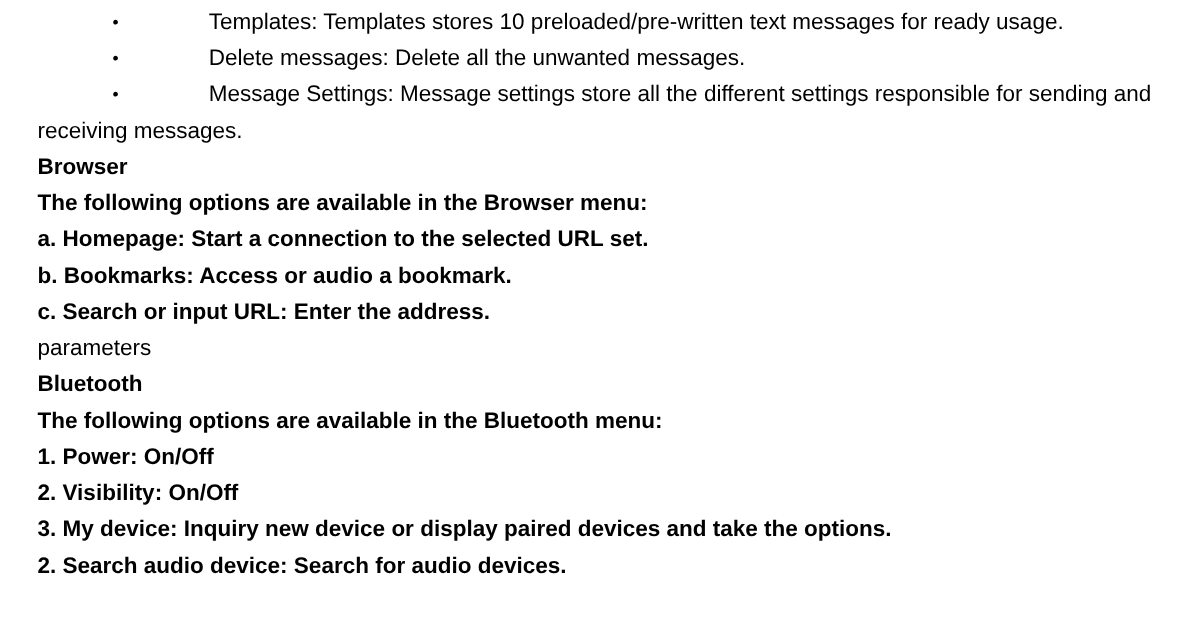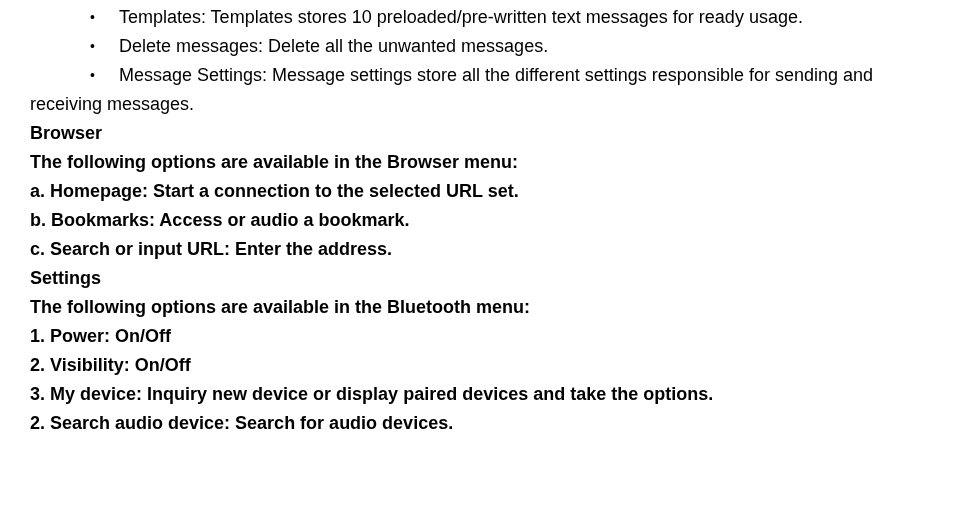--- a/index.html
+++ b/index.html
@@ -26,20 +26,21 @@
       align-items: flex-start;
       margin: 0 0 2px 60px;
     }
     .bullet-dot {
       margin-right: 24px;
       font-size: 14px;
       line-height: 26px;
     }
     .bullet-text {
       flex: 1;
+      margin-left: 48px;
     }
     .indent0 {
       margin-left: 0;
     }
     .indent1 {
       margin-left: 36px;
       font-weight: bold;
     }
     .heading {
       font-weight: bold;
@@ -70,21 +71,22 @@
   </div>
 
   <div class="line indent0">receiving messages.</div>
 
   <div class="line heading">Browser</div>
   <div class="line indent1">The following options are available in the Browser menu:</div>
   <div class="line indent1">a. Homepage: Start a connection to the selected URL set.</div>
   <div class="line indent1">b. Bookmarks: Access or audio a bookmark.</div>
   <div class="line indent1">c. Search or input URL: Enter the address.</div>
 
+  <div class="line indent0">parameters</div>
 
-  <div class="line heading">Settings</div>
+  <div class="line heading">Bluetooth</div>
   <div class="line indent1">The following options are available in the Bluetooth menu:</div>
   <div class="line indent1">1. Power: On/Off</div>
   <div class="line indent1">2. Visibility: On/Off</div>
   <div class="line indent1">3. My device: Inquiry new device or display paired devices and take the options.</div>
   <div class="line indent1">2. Search audio device: Search for audio devices.</div>
 
 </div>
 
 </body></html>

